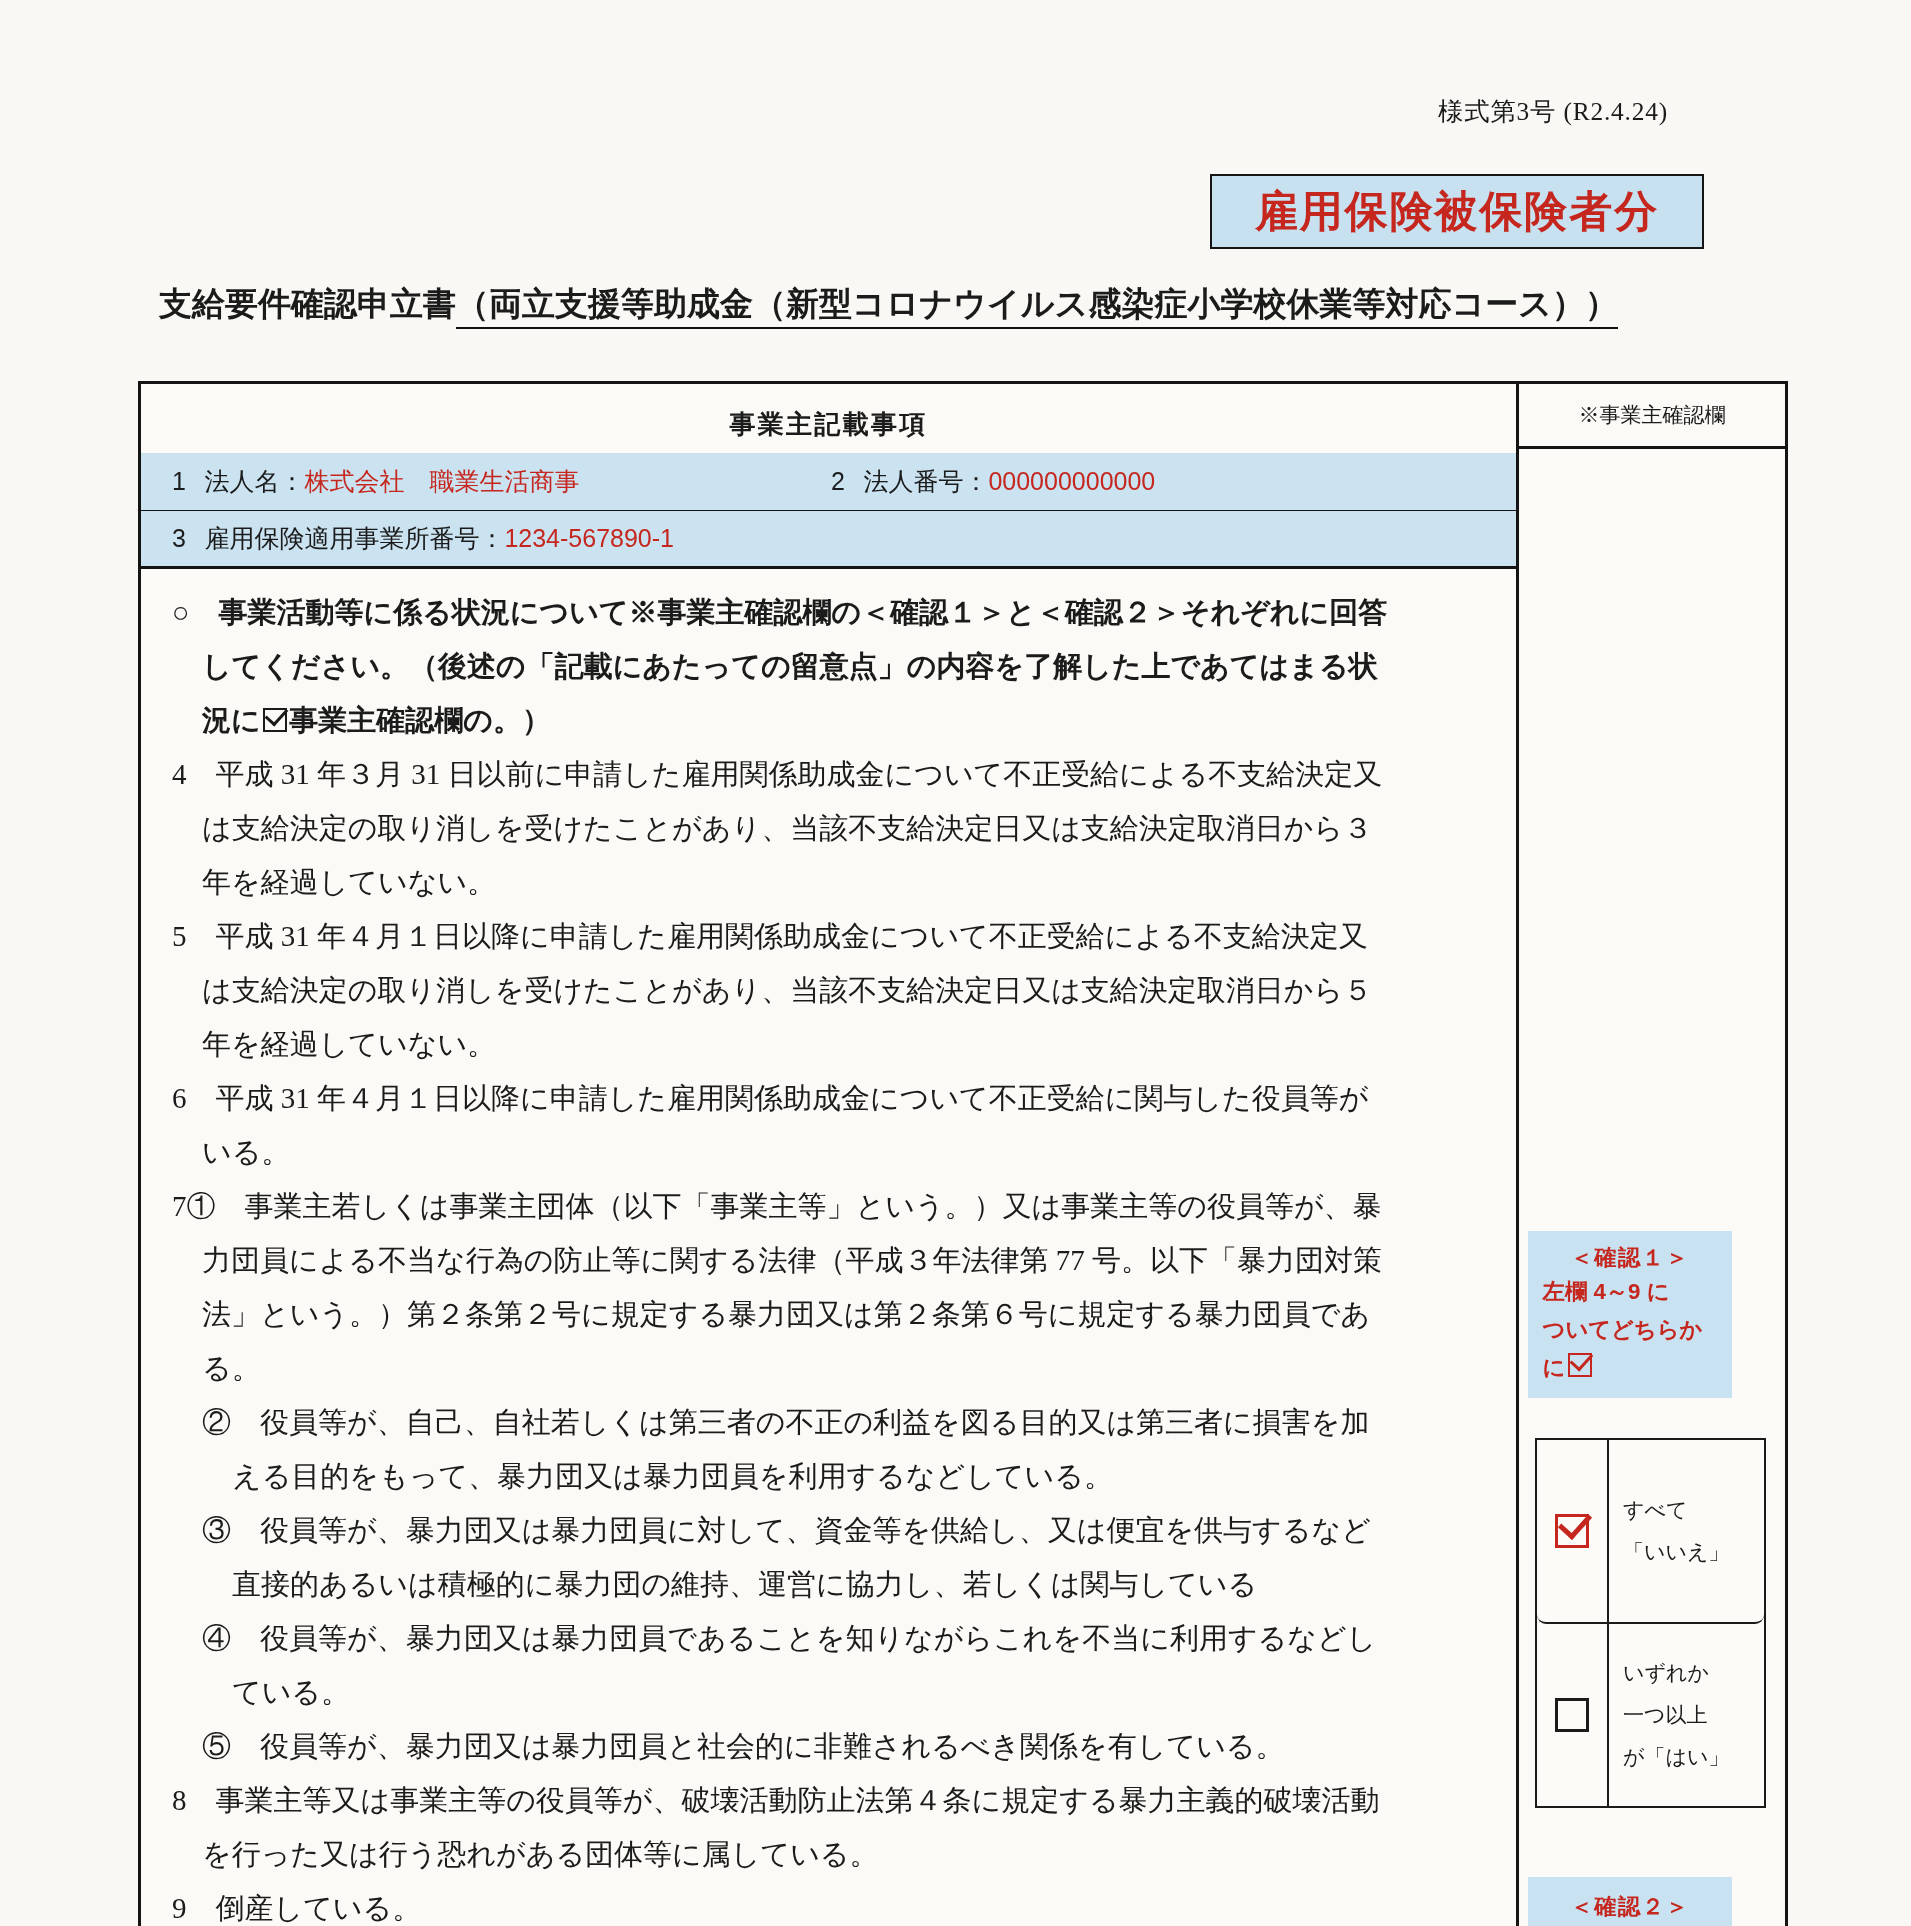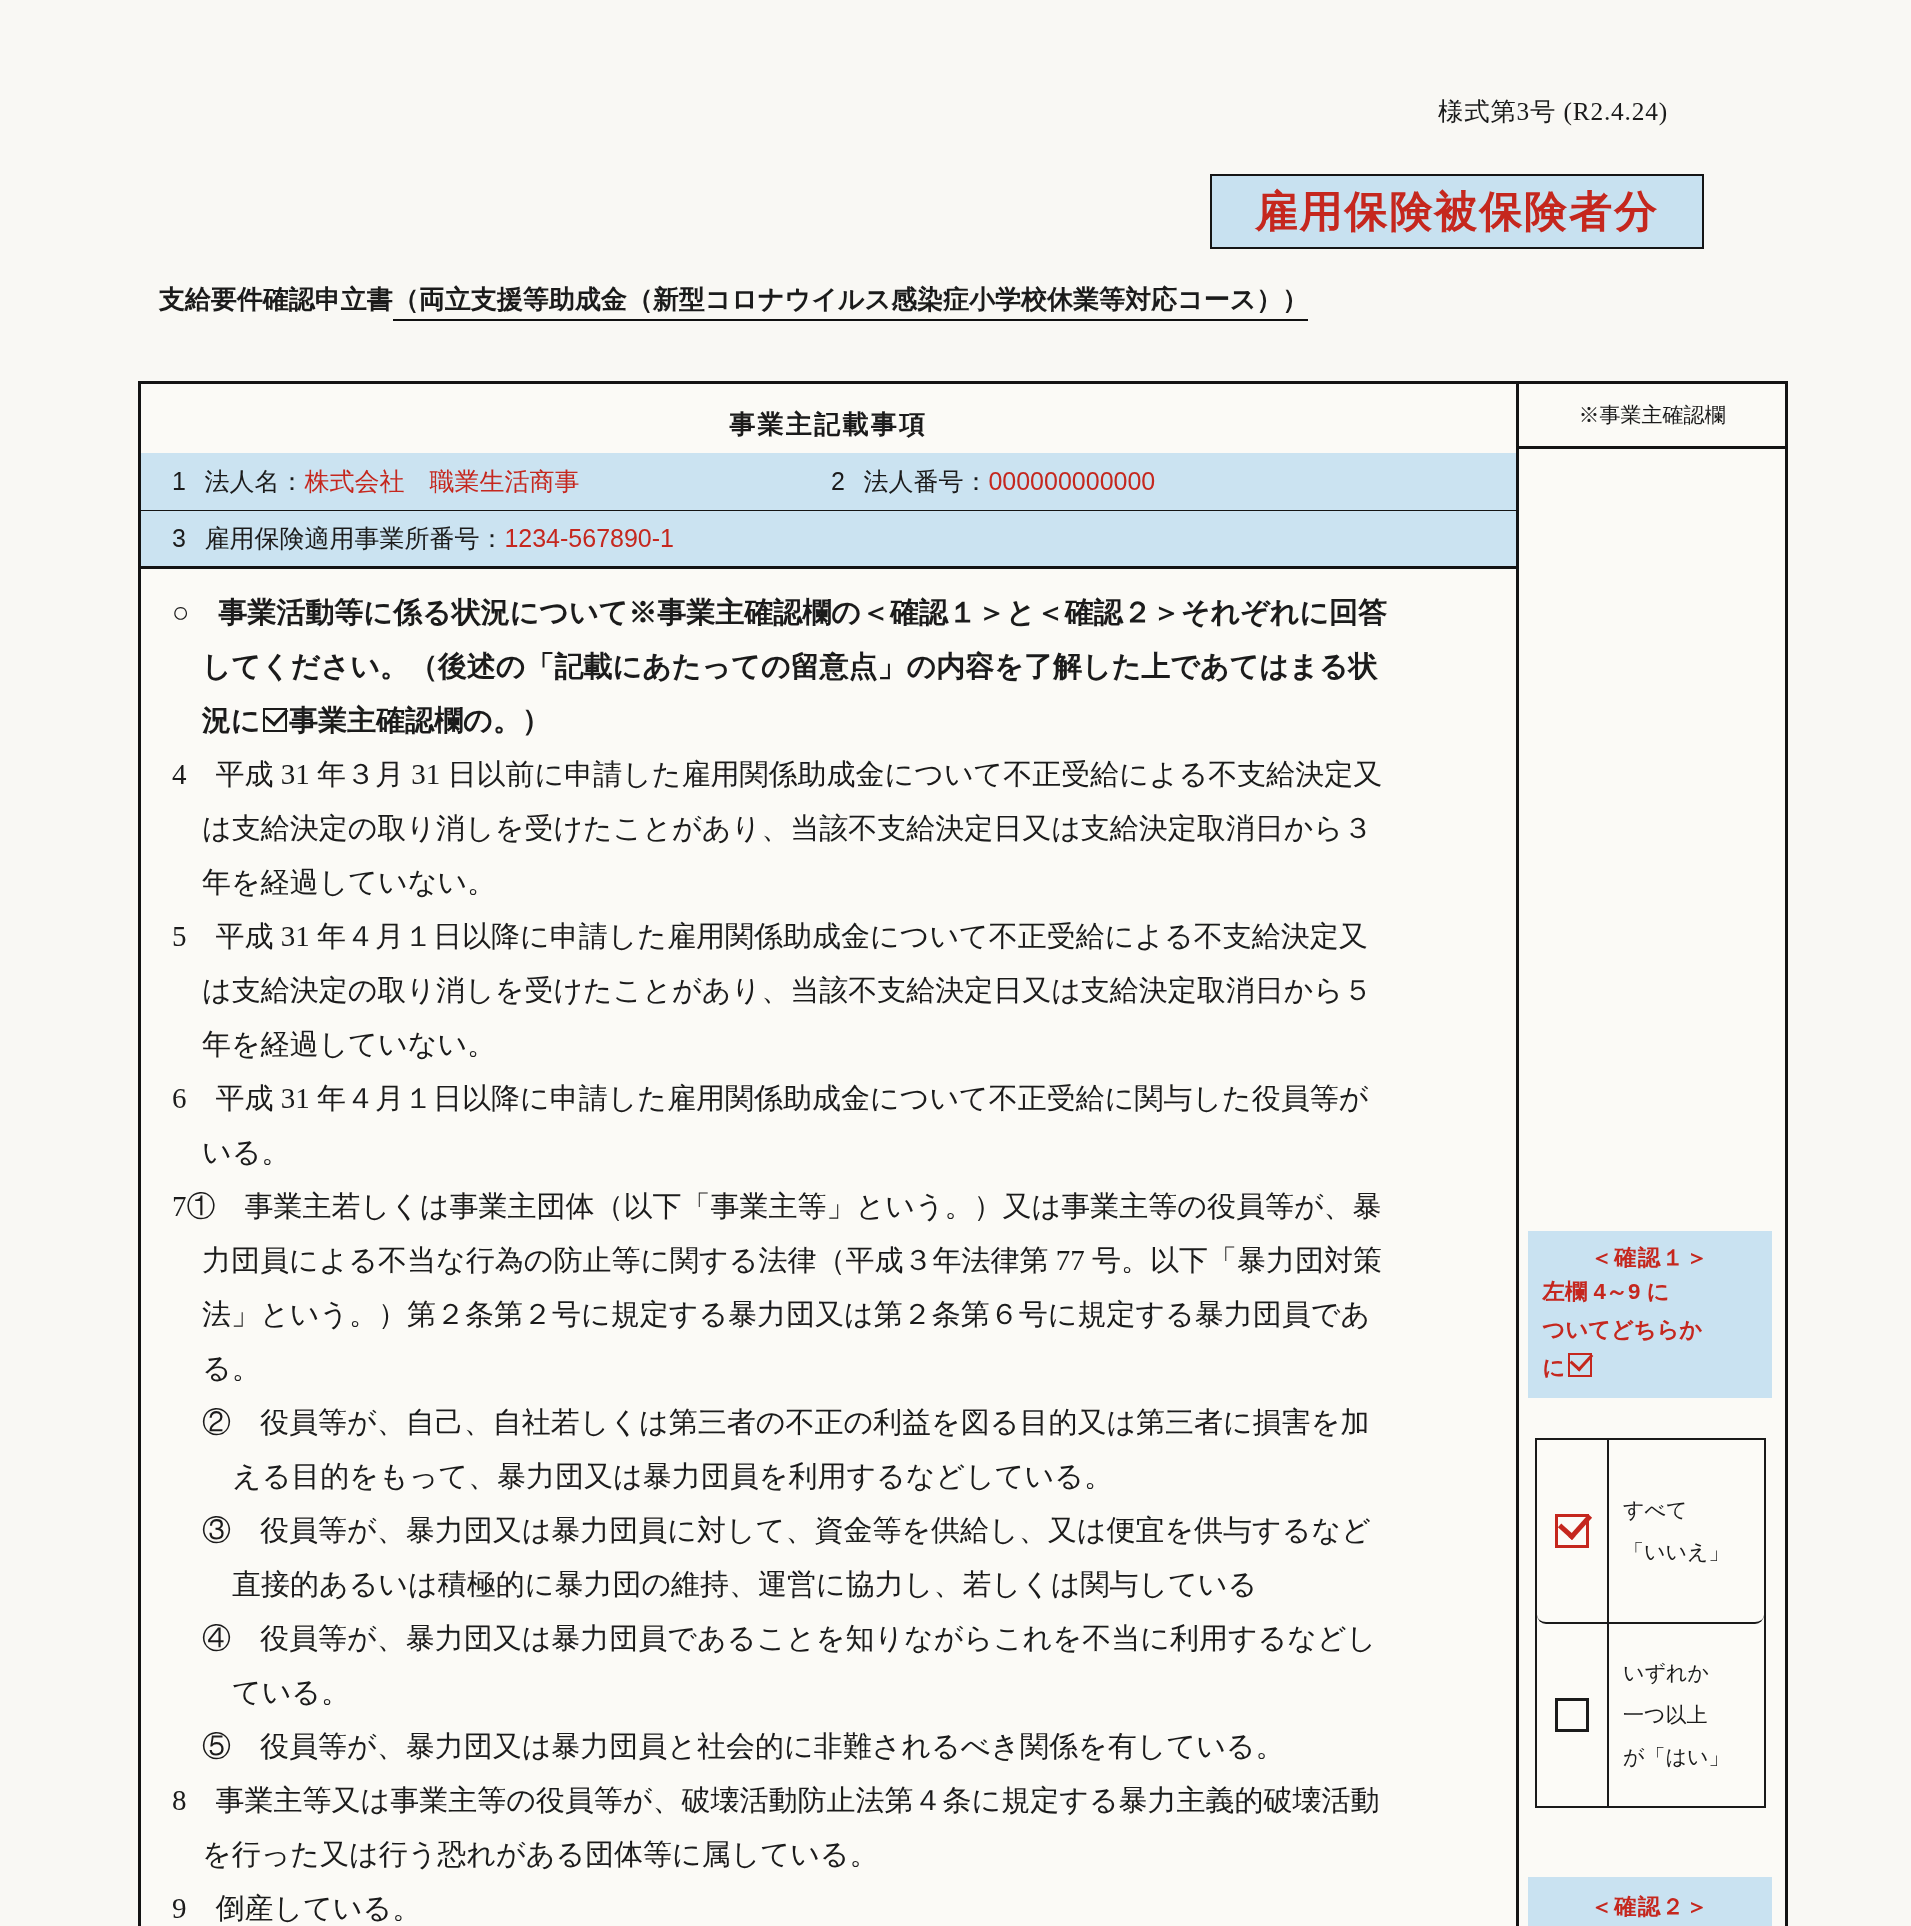--- a/index.html
+++ b/index.html
@@ -16,21 +16,21 @@
     font-family:"Liberation Serif", serif; font-size:25.4px; letter-spacing:0.8px;
   }
   .badge {
     position:absolute; left:1210px; top:174px; width:494px; height:75px;
     background:#c8e1f0; border:2.7px solid #151515;
     display:flex; align-items:center; justify-content:center;
   }
   .badge span { color:#c5271e; font-weight:700; font-size:43px; letter-spacing:1.9px; }
   .title {
     position:absolute; left:159px; top:282px; margin:0;
-    font-size:26px; font-weight:700; white-space:nowrap; letter-spacing:0;
+    font-size:33px; font-weight:700; white-space:nowrap; letter-spacing:0;
   }
   .title .u { border-bottom:2.7px solid #111; padding-bottom:4.6px; }
 
   
   .formtable {
     position:absolute; left:138px; top:381px; width:1650px; height:2019px;
     border:3.5px solid #141414; background:#fbfaf6;
   }
   .vdiv { position:absolute; left:1375px; top:0; bottom:0; width:3.1px; background:#141414; }
 
@@ -65,21 +65,21 @@
     padding:16px 127px 0 31px;
     font-family:"Liberation Serif", serif;
     font-size:29px; line-height:54px;
   }
   .bodytext p { margin:0; padding-left:30px; text-indent:-30px; }
   .bodytext p.sub { margin-left:30px; }
   .intro { font-family:"Liberation Sans", sans-serif; font-weight:700; }
 
   
   .kbox {
-    position:absolute; left:1387px; width:244px;
+    position:absolute; left:1387px; width:204px;
     background:#c9e2f1; color:#c5271e;
     font-weight:700; font-size:22.3px; padding:11.6px 7px 11.6px 14.6px;
   }
   .kbox1 { top:847px; }
   .kbox2 { top:1493px; padding-top:15.4px; padding-bottom:15.4px; }
   .khead { text-align:center; letter-spacing:1.5px; margin-left:-7.7px; }
   .klines { white-space:pre-line; }
   .kbox1 .klines { line-height:38px; }
   .kbox2 .klines { line-height:52px; }
 

